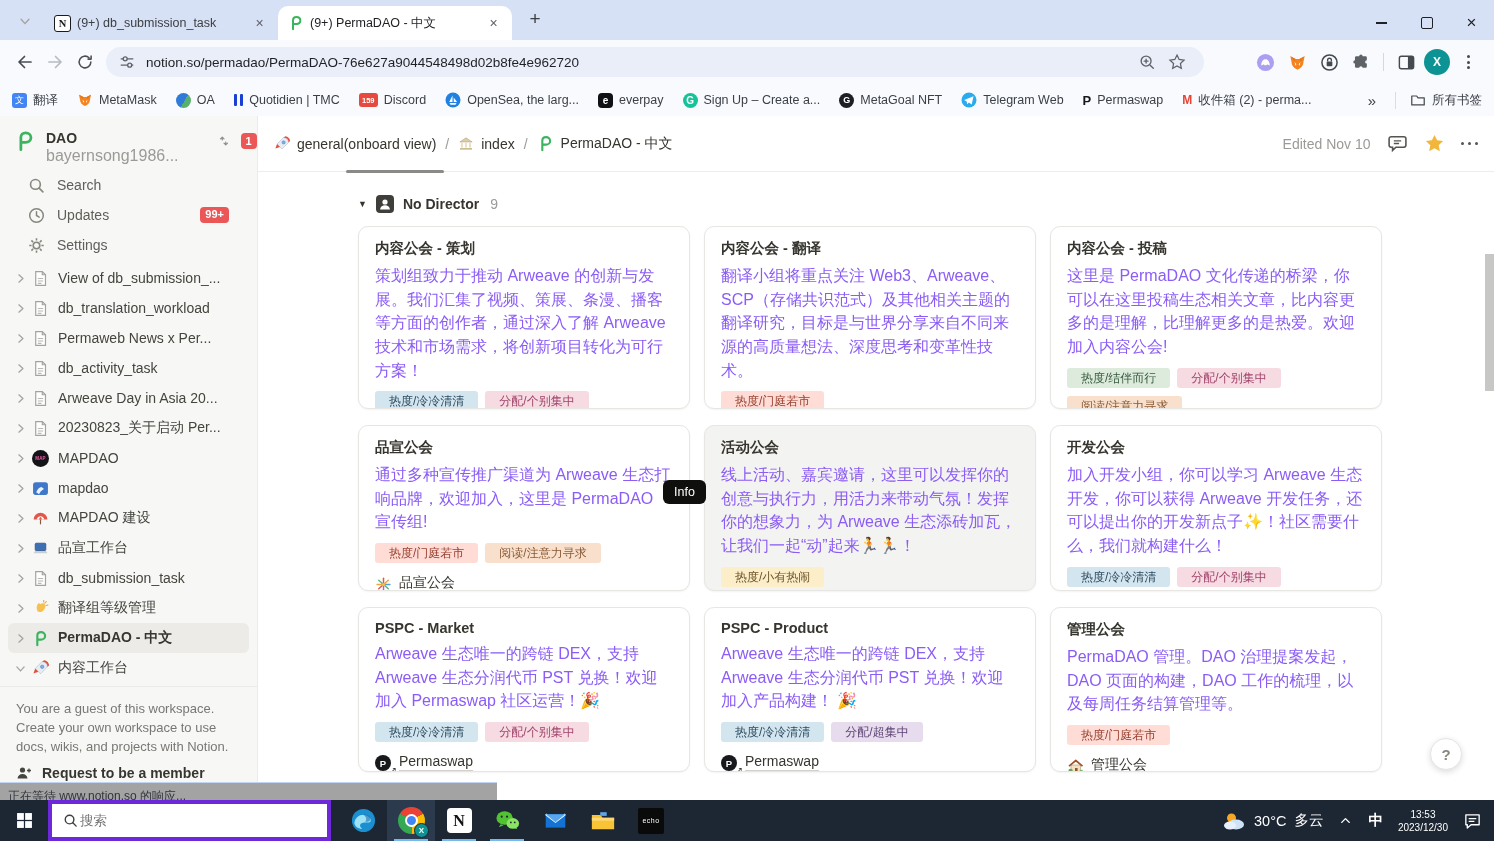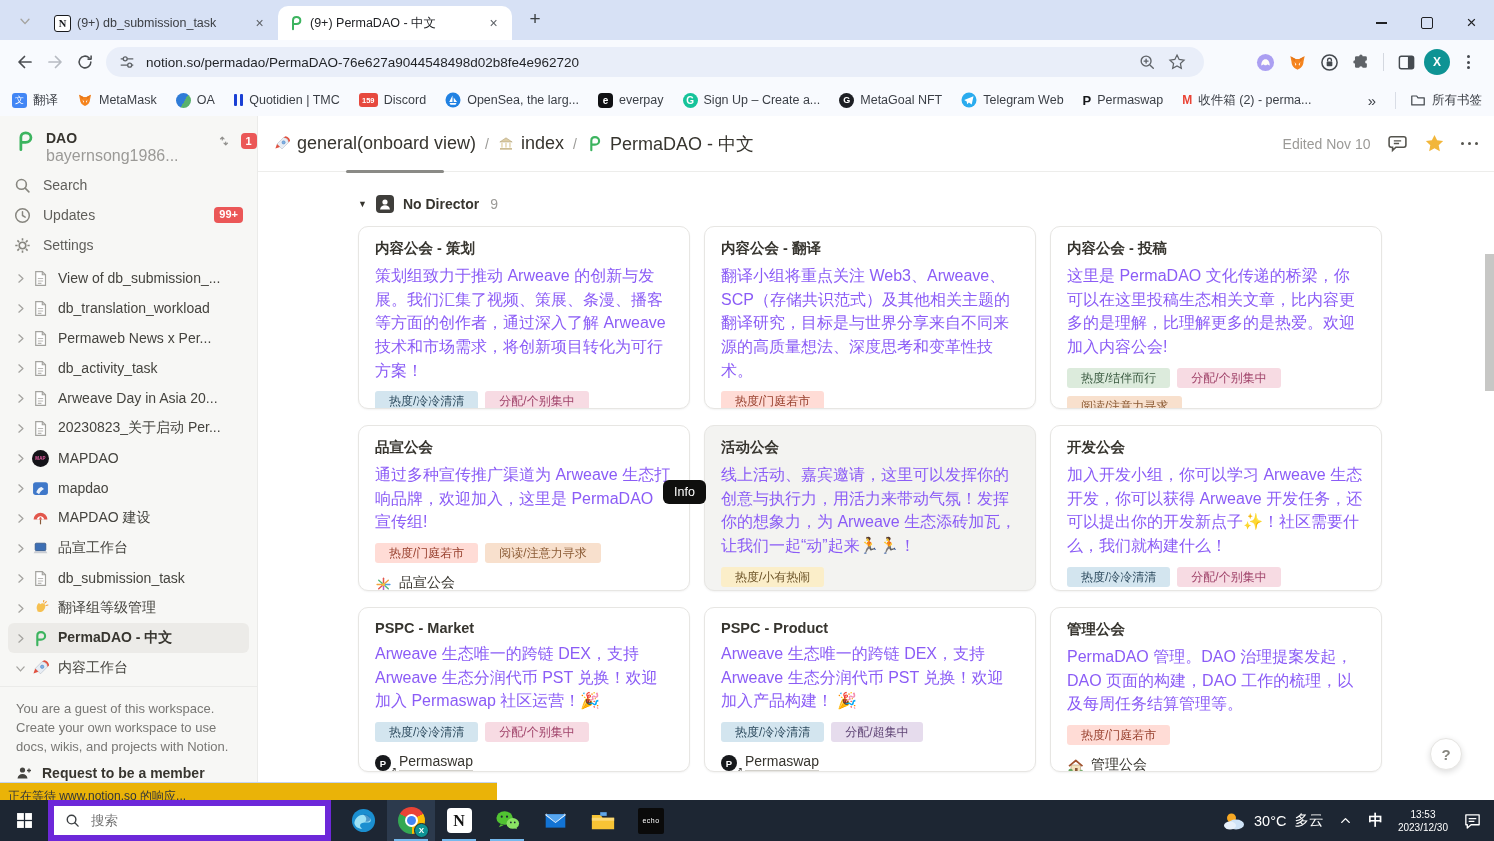--- a/index.html
+++ b/index.html
@@ -54,34 +54,34 @@
 
   
   .app{position:absolute;top:116px;left:0;right:0;bottom:41px;display:flex;background:#fff}
   .sidebar{width:257px;background:#f7f7f5;border-right:1px solid #ebebe9;position:relative;flex:none}
   .ws{position:absolute;top:8px;left:0;right:0;display:flex;align-items:flex-start;padding:6px 14px;gap:10px}
   .ws-name{font-size:14px;font-weight:700;color:#37352f;line-height:1.2}
   .ws-sub{font-size:16px;color:#9b9a97}
   .badge{background:#eb5757;color:#fff;font-size:11px;font-weight:700;border-radius:4px;padding:1.5px 5px;line-height:1.2}
   .ws .badge{margin-left:auto;margin-top:3px}
   .menu{position:absolute;top:54px;left:0;right:0}
-  .mrow{height:30px;display:flex;align-items:center;padding:0 14px;gap:12px;font-size:14px;font-weight:500;color:#5f5e5a}
+  .mrow{height:30px;display:flex;align-items:center;padding:0 28px;gap:12px;font-size:14px;font-weight:500;color:#5f5e5a}
   .mrow .badge{margin-left:auto}
   .tree{position:absolute;top:147px;left:0;right:0}
   .trow{height:30px;display:flex;align-items:center;margin:0 8px;padding:0 6px;gap:5px;border-radius:6px;font-size:14px;color:#45443f}
   .trow .lbl{white-space:nowrap;overflow:hidden;text-overflow:ellipsis;margin-left:4px;font-weight:500}
   .trow.sel{background:#ecebe8}.trow.sel .lbl{font-weight:700;color:#37352f}
   .mapdao-disc{width:17px;height:17px;border-radius:50%;background:#141318;color:#ef5fa7;font-size:4.5px;font-weight:700;letter-spacing:.2px}
   .guest{position:absolute;top:570px;left:0;right:0;border-top:1px solid #ebebe9;padding:13px 16px;font-size:13px;line-height:1.45;color:#787774}
   .request{position:absolute;top:641px;left:0;right:0;padding:8px 16px;display:flex;align-items:center;gap:10px;
     font-size:14px;font-weight:700;color:#37352f}
 
   .main{flex:1;position:relative;background:#fff}
   .pagehead{height:55px;display:flex;align-items:center;padding:0 16px;border-bottom:1px solid #ededeb;position:relative}
-  .crumb{display:flex;align-items:center;gap:7px;font-size:18px;color:#37352f}
+  .crumb{display:flex;align-items:center;gap:7px;font-size:14px;color:#37352f}
   .crumb-sep{margin:0 9px;color:#9b9a97;font-size:14px}
   .view-ind{position:absolute;left:88px;bottom:-2px;width:98px;height:3px;background:#8a8a86;border-radius:2px}
   .ph-right{margin-left:auto;display:flex;align-items:center;gap:16px}
   .edited{font-size:14px;color:#9b9a97}
   .dots3{display:flex;gap:3.5px}.dots3 i{width:3.5px;height:3.5px;border-radius:50%;background:#55544e}
 
   .content{position:absolute;top:56px;left:0;right:0;bottom:0;overflow:hidden}
   .groupbar{margin:23px 0 0 100px;display:flex;align-items:center;gap:9px}
   .gtoggle{font-size:9px;color:#37352f}
   .gname{font-size:14px;font-weight:600;color:#37352f}
@@ -106,27 +106,27 @@
   .link-ic{position:relative;width:17px;height:17px;flex:none}
   .link-ic .arr{position:absolute;right:-5px;bottom:-4px;font-size:9px;color:#32302c;line-height:1}
   .ps-circle{width:16px;height:16px;border-radius:50%;background:#17191c;color:#fff;font-size:9.5px;font-weight:700}
 
   .tooltip{position:absolute;left:405px;top:364px;background:#0f0f0e;color:#fff;font-size:12.5px;padding:5px 11px;border-radius:6px;z-index:4}
   .help{position:absolute;right:32px;bottom:30px;width:30px;height:30px;border-radius:50%;background:#fff;border:1px solid #e6e5e2;
     box-shadow:0 2px 6px rgba(0,0,0,.14);display:flex;align-items:center;justify-content:center;color:#87867f;font-size:15px;font-weight:600}
   .sb{position:absolute;right:0;top:138px;width:9px;height:137px;background:#c7c7c5}
 
   
-  .statusbubble{position:absolute;left:0;top:782px;width:497px;height:27px;background:#eab308;border-top:1px solid #c3d4f0;
+  .statusbubble{position:absolute;left:0;top:782px;width:497px;height:27px;background:#a3a3a3;border-top:1px solid #c3d4f0;
     font-size:12px;color:#30343b;display:flex;align-items:center;padding:0 8px;z-index:6;box-sizing:border-box}
 
   
   .taskbar{position:absolute;left:0;right:0;bottom:0;height:41px;background:#1d2633;display:flex;align-items:stretch;color:#fff;z-index:7}
   .start{width:48px;display:flex;align-items:center;justify-content:center}
-  .tsk-search{width:283px;background:#fff;display:flex;align-items:center;gap:9px;padding:0 11px;color:#202124;box-sizing:border-box;border:6px solid #6d28d9}
+  .tsk-search{width:283px;background:#fff;display:flex;align-items:center;padding:0 11px;color:#202124;box-sizing:border-box;border:4px solid #6d28d9}
   .tsk-search input{border:none;outline:none;font-size:13.5px;font-family:inherit;width:200px;background:transparent;color:#202124}
   .tapp{width:48px;display:flex;align-items:center;justify-content:center;position:relative}
   .tapp.active{background:#2c3a4d}
   .runline{position:absolute;bottom:0;left:7px;right:7px;height:2.5px;background:#76b9ed}
   .chrome-ball{position:relative;width:27px;height:27px;border-radius:50%;
     background:conic-gradient(from -60deg,#ea4335 0 120deg,#fbbc04 120deg 240deg,#34a853 240deg 360deg)}
   .chrome-ball::before{content:"";position:absolute;left:7px;top:7px;width:13px;height:13px;border-radius:50%;background:#fff}
   .chrome-ball::after{content:"";position:absolute;left:9px;top:9px;width:9px;height:9px;border-radius:50%;background:#4285f4}
   .chrome-badge{position:absolute;right:6px;bottom:3px;width:13px;height:13px;border-radius:50%;background:#0e9394;color:#fff;
     font-size:8px;font-weight:700;display:flex;align-items:center;justify-content:center;border:1px solid #1d2633;z-index:2}

